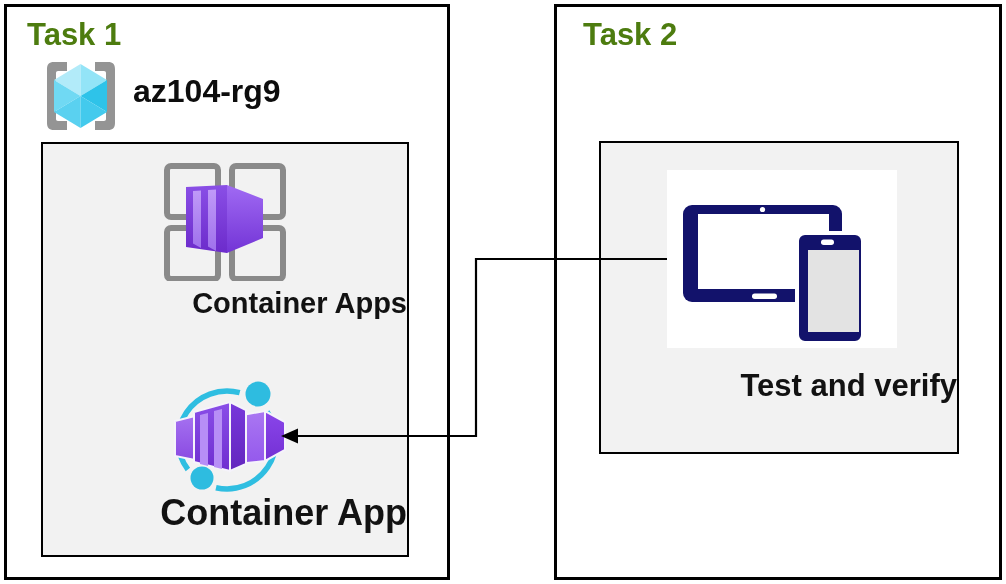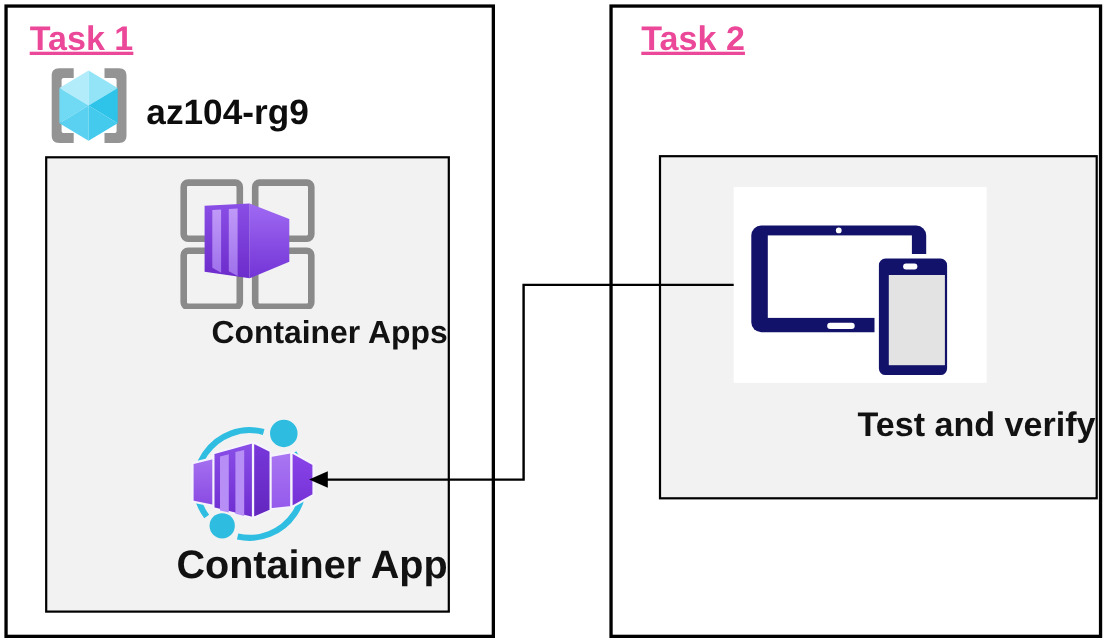--- a/index.html
+++ b/index.html
@@ -3,24 +3,24 @@
 <meta charset="utf-8">
 <style>
   html,body{margin:0;padding:0;background:#fff;}
   .canvas{
     position:relative;width:1006px;height:584px;background:#ffffff;
     font-family:"Liberation Sans", sans-serif;overflow:hidden;
   }
   .outer-box{position:absolute;border:3px solid #000;background:#fff;box-sizing:border-box;}
   #task1-box{left:4px;top:4px;width:446px;height:576px;}
   #task2-box{left:554px;top:4px;width:448px;height:576px;}
-  .task-title{position:absolute;font-size:31px;font-weight:700;color:#ec4899;letter-spacing:0;text-decoration:underline;}
+  .task-title{position:absolute;font-size:31px;font-weight:700;color:#4d7c0f;letter-spacing:0;}
   .panel{position:absolute;background:#F2F2F2;border:2px solid #000;box-sizing:border-box;}
   #panel1{left:34px;top:135px;width:368px;height:415px;}
-  #panel2{left:42px;top:134px;width:399px;height:313px;}
+  #panel2{left:42px;top:134px;width:360px;height:313px;}
   .item-label{
     position:absolute;left:0;width:100%;text-align:right;
     font-weight:700;color:#121212;font-size:29px;line-height:34px;
   }
   .icon-abs{position:absolute;}
   #white-plate{position:absolute;left:66px;top:27px;width:230px;height:178px;background:#ffffff;}
   #connector-overlay{position:absolute;left:0;top:0;width:1006px;height:584px;pointer-events:none;z-index:10;}
   .rg-name{position:absolute;font-size:32px;font-weight:700;color:#0d0d0d;}
 </style>
 </head>
@@ -36,21 +36,21 @@
       <path d="M50,2 H63 C68,2 70,4.5 70,9 V63 C70,67.5 68,70 63,70 H50 V61 H59 C60.2,61 61,60.2 61,59 V13 C61,11.8 60.2,11 59,11 H50 Z" fill="#949494"></path>
       <g>
         <polygon points="35.5,4 9,20 35.5,36" fill="#B2EBF9"></polygon>
         <polygon points="35.5,4 62,20 35.5,36" fill="#93E4F7"></polygon>
         <polygon points="9,20 9,52 35.5,36" fill="#70D9F3"></polygon>
         <polygon points="62,20 62,52 35.5,36" fill="#2EC3E9"></polygon>
         <polygon points="9,52 35.5,68 35.5,36" fill="#5AD1F0"></polygon>
         <polygon points="62,52 35.5,68 35.5,36" fill="#43CAED"></polygon>
       </g>
     </svg>
-    <div class="rg-name" style="left:126px;top:77px;">az104-rg9</div>
+    <div class="rg-name" style="left:126px;top:66px;">az104-rg9</div>
 
     <div class="panel" id="panel1">
 
       <svg class="icon-abs" style="left:120px;top:11px;" width="126" height="126" viewBox="0 0 126 126" aria-hidden="true">
         <defs>
           <linearGradient id="envSide" x1="0" y1="0" x2="0" y2="1">
             <stop offset="0" stop-color="#A06AF3"></stop>
               <stop offset="1" stop-color="#7334D6"></stop>
           </linearGradient>
           <linearGradient id="envFront" x1="0" y1="0" x2="0" y2="1">

